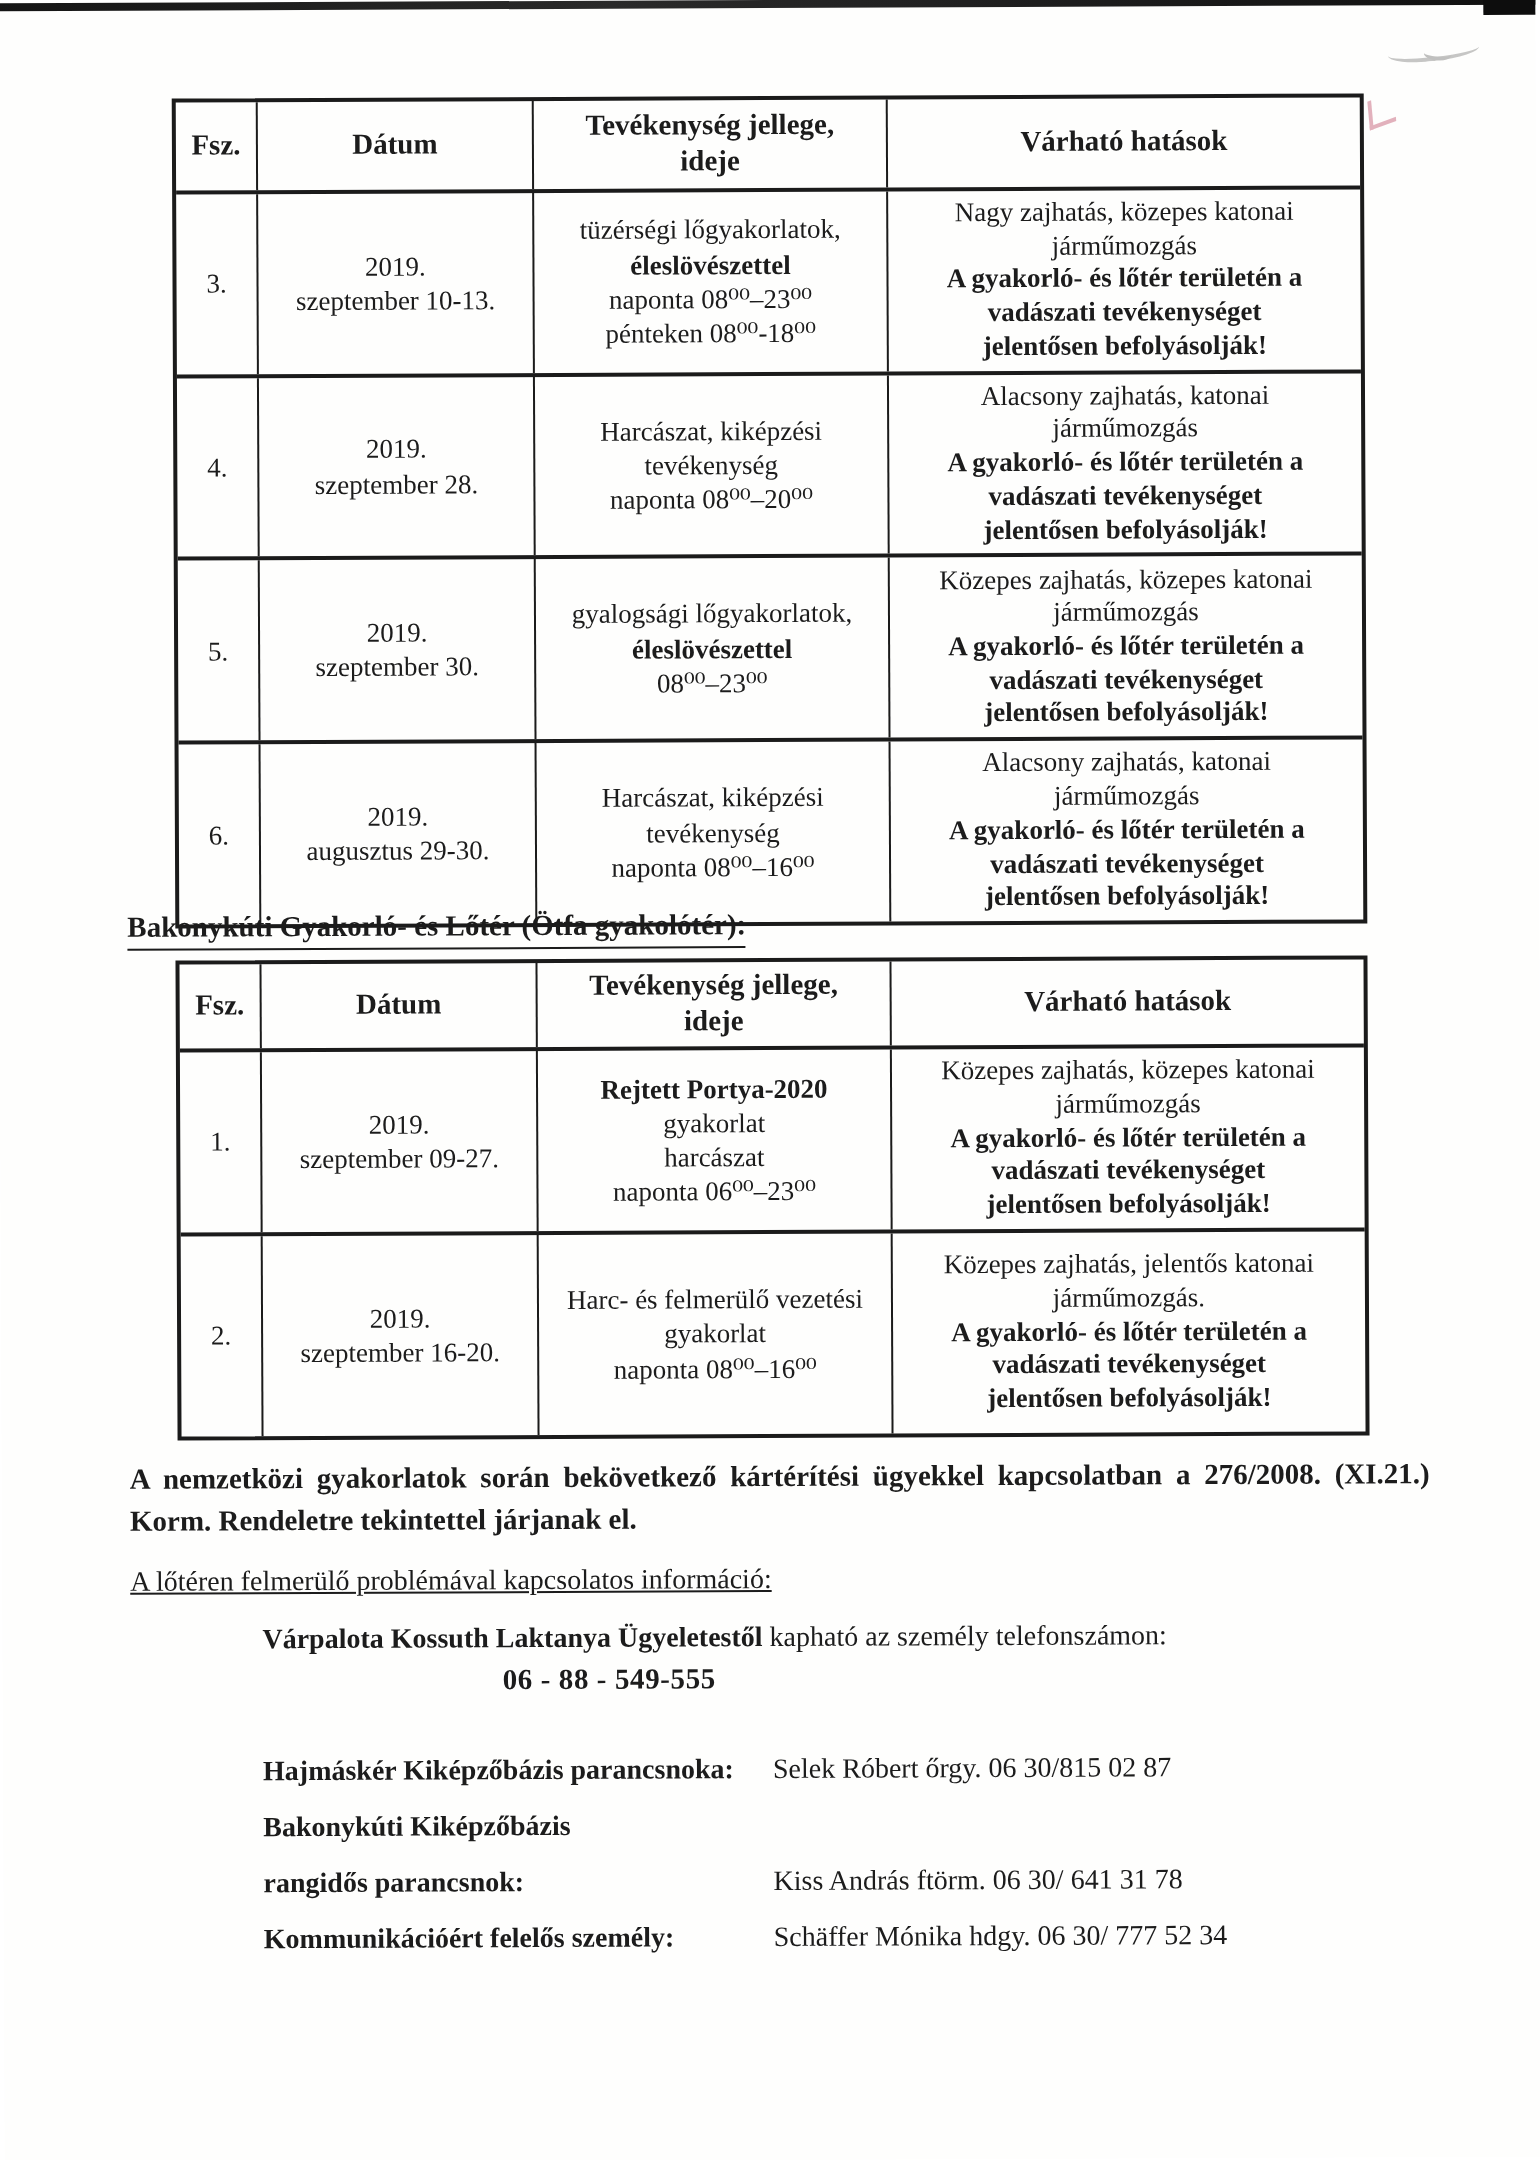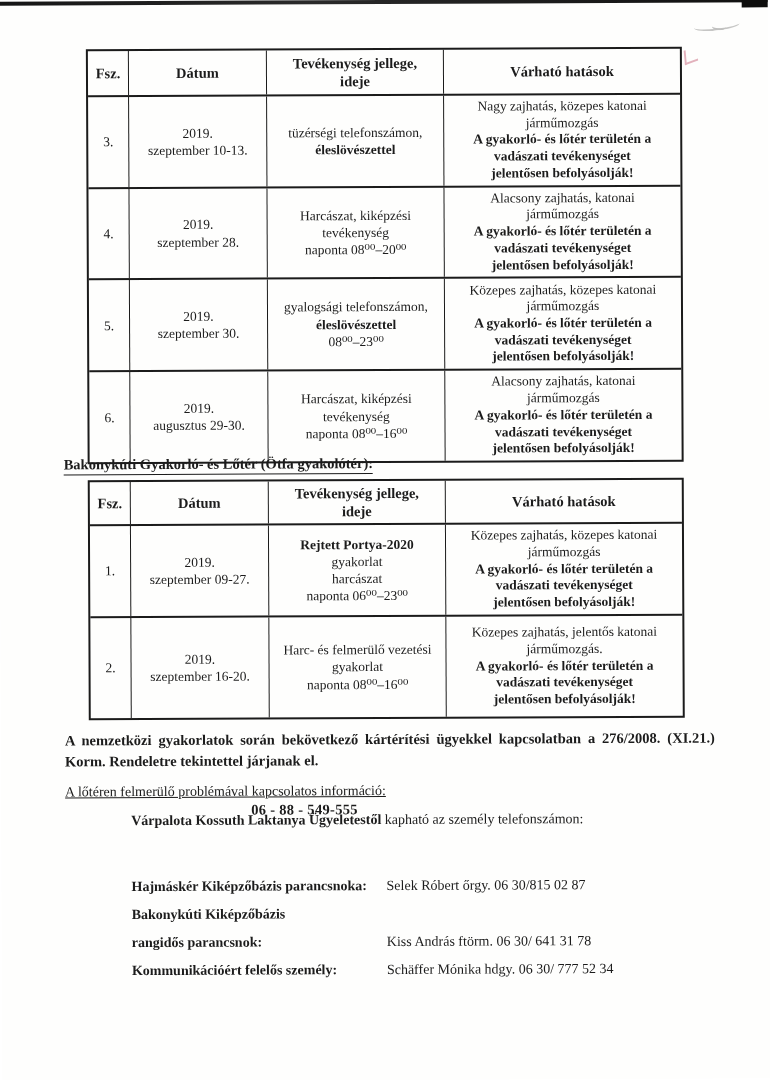--- a/index.html
+++ b/index.html
@@ -90,21 +90,21 @@
   .info-line{
     position:absolute;left:64px;top:783px;
     font-size:14px;
     text-decoration:underline;
   }
   .duty-line{
     position:absolute;left:130px;top:812px;
     font-size:14px;
   }
   .phone-line{
-    position:absolute;left:250px;top:801px;
+    position:absolute;left:250px;top:832px;
     font-size:14.5px;font-weight:700;letter-spacing:.3px;
   }
   .contacts{
     position:absolute;left:130px;top:878px;width:575px;
     font-size:14px;
   }
   .contact-row{display:flex;margin-bottom:8px;min-height:20px;}
   .contact-label{width:255px;font-weight:700;flex:none;}
   .contact-value{flex:1;}
 </style>
@@ -137,22 +137,24 @@
 
     <div class="tr r0">
       <div class="td c-fsz">
           <span>3.</span>
         </div>
       <div class="td c-date">
           <span class="pre">2019.
 szeptember 10-13.</span>
         </div>
       <div class="td c-act">
-        <span class="line">tüzérségi telefonszámon,</span>
+        <span class="line">tüzérségi lőgyakorlatok,</span>
         <span class="line b">éleslövészettel</span>
+        <span class="line">naponta 08⁰⁰–23⁰⁰
+pénteken 08⁰⁰-18⁰⁰</span>
       </div>
       <div class="td c-imp">
         <span class="line imp-line">Nagy zajhatás, közepes katonai
 járműmozgás</span>
         <span class="line imp-line b">A gyakorló- és lőtér területén a
 vadászati tevékenységet
 jelentősen befolyásolják!</span>
       </div>
     </div>
 
@@ -181,21 +183,21 @@
 
     <div class="tr r2">
       <div class="td c-fsz">
           <span>5.</span>
         </div>
       <div class="td c-date">
           <span class="pre">2019.
 szeptember 30.</span>
         </div>
       <div class="td c-act">
-        <span class="line">gyalogsági telefonszámon,</span>
+        <span class="line">gyalogsági lőgyakorlatok,</span>
         <span class="line b">éleslövészettel</span>
         <span class="line">08⁰⁰–23⁰⁰</span>
       </div>
       <div class="td c-imp">
         <span class="line imp-line">Közepes zajhatás, közepes katonai
 járműmozgás</span>
         <span class="line imp-line b">A gyakorló- és lőtér területén a
 vadászati tevékenységet
 jelentősen befolyásolják!</span>
       </div>

